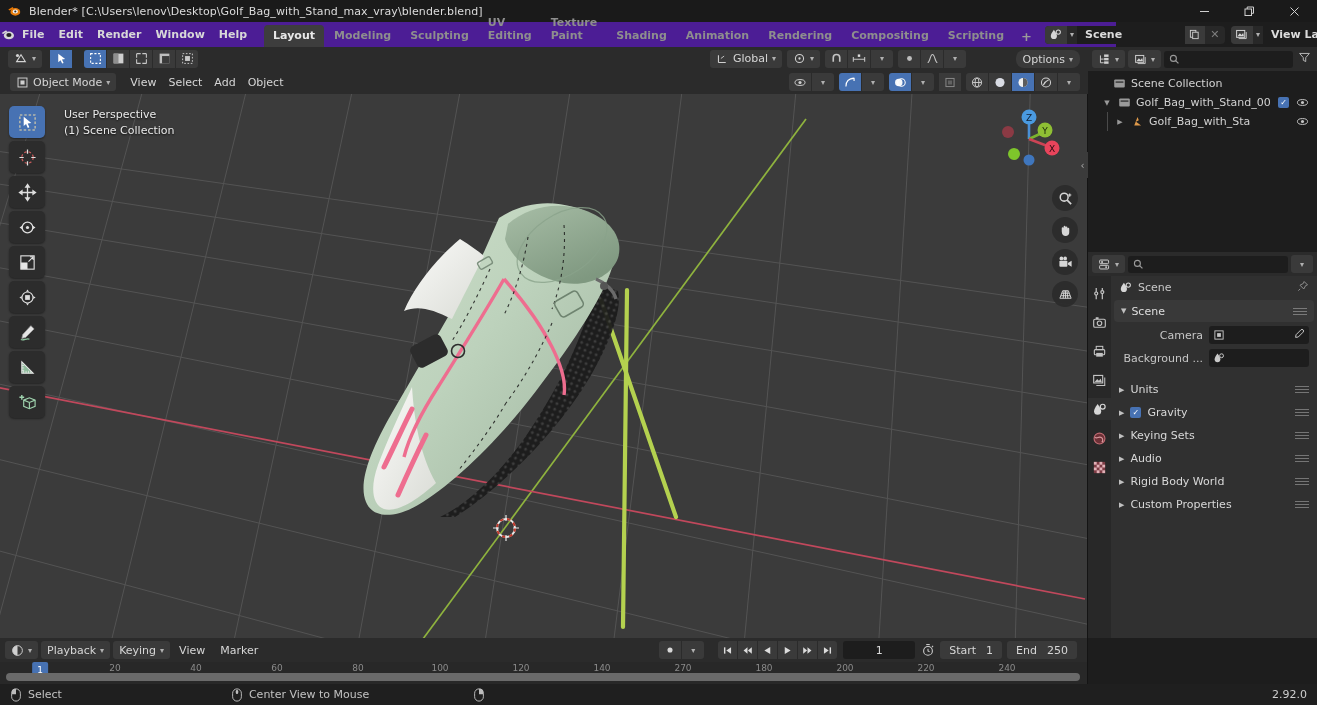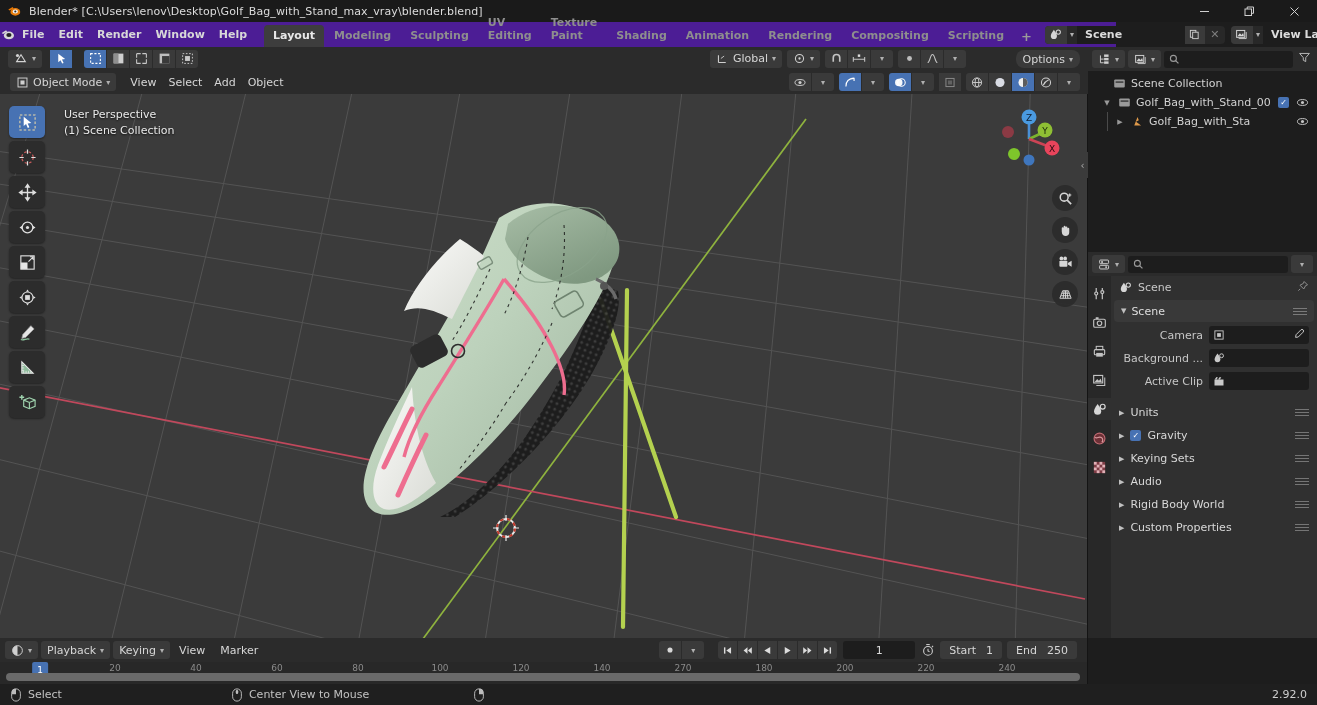--- a/index.html
+++ b/index.html
@@ -993,30 +993,20 @@
         <span class="prop-label">Background ...</span>
         <span class="prop-field">
           <svg width="12" height="12" viewBox="0 0 16 16">
             <path d="M6 2 C3 6 2.2 8 2.2 9.8 A3.8 3.8 0 0 0 9.8 9.8 C9.8 8 9 6 6 2Z" fill="#c9c9c9"></path>
             <circle cx="11.4" cy="5" r="2.6" fill="none" stroke="#c9c9c9" stroke-width="1.3"></circle>
           </svg>
           <span></span>
         </span>
       </div>
 
-      <div class="prop-row">
-        <span class="prop-label">Active Clip</span>
-        <span class="prop-field">
-          <svg width="12" height="12" viewBox="0 0 16 16">
-            <rect x="2" y="6" width="12" height="8" fill="#c9c9c9"></rect>
-            <path d="M2.4 5.6 L4.6 2.6 L6.6 3.4 L4.4 6.2 Z M6.8 5.6 L9 2.6 L11 3.4 L8.8 6.2 Z" fill="#c9c9c9"></path>
-          </svg>
-          <span></span>
-        </span>
-      </div>
 
       <div style="height:10px"></div>
 
       <div class="sec-row">
         <span class="tri">▶</span>
         <span>Units</span>
         <span class="grip">
             <i></i>
             <i></i>
             <i></i>

